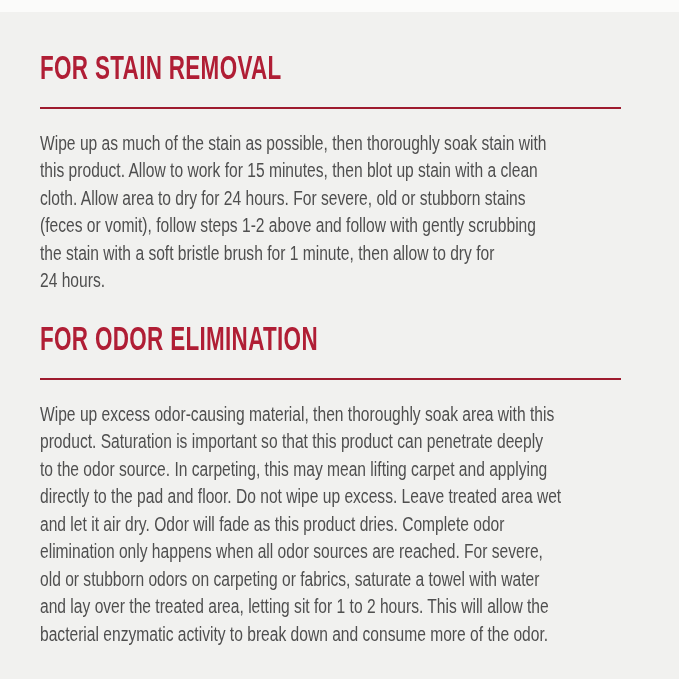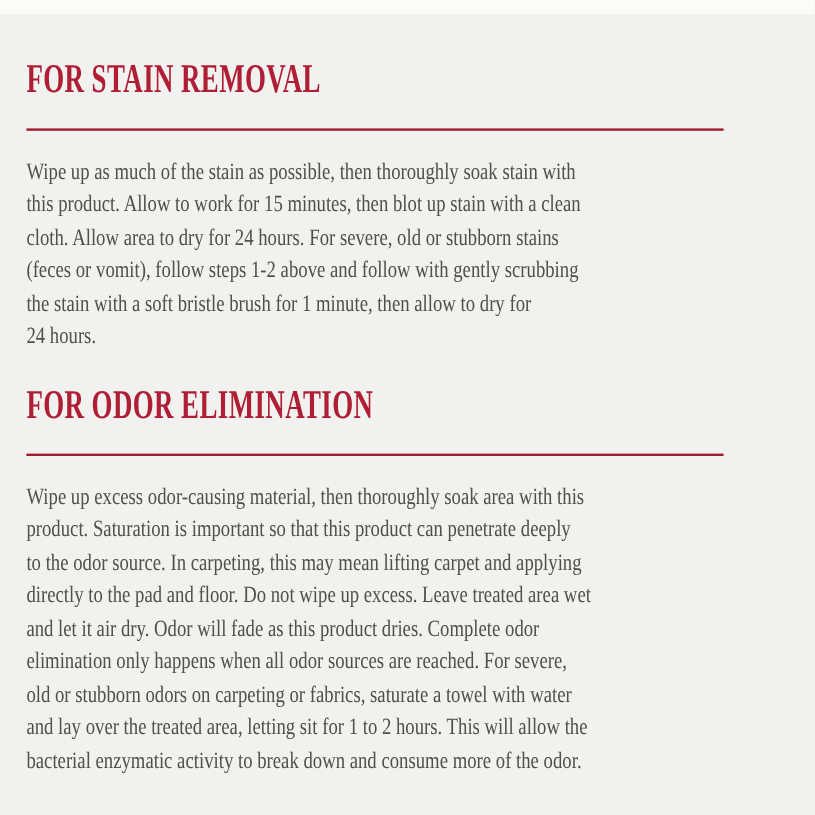--- a/index.html
+++ b/index.html
@@ -13,23 +13,22 @@
     font-family: "Liberation Sans", sans-serif;
     overflow: hidden;
     position: relative;
   }
   .top-strip {
     height: 12px;
     width: 100%;
     background: #fbfbfa;
   }
   .content {
-    padding-left: 22px;
+    padding-left: 40px;
     padding-right: 48px;
-    font-family: Liberation Serif, serif;
   }
   .section-heading {
     color: #b01e35;
     font-size: 34px;
     font-weight: bold;
     line-height: 34px;
     letter-spacing: 0.5px;
     white-space: nowrap;
     transform: scaleX(0.66);
     transform-origin: 0 0;

